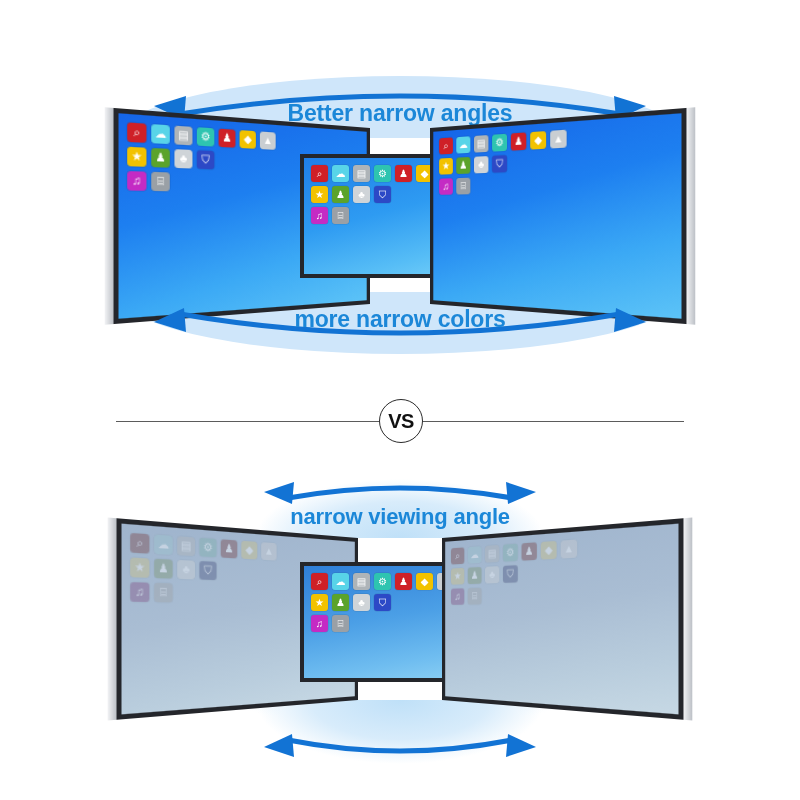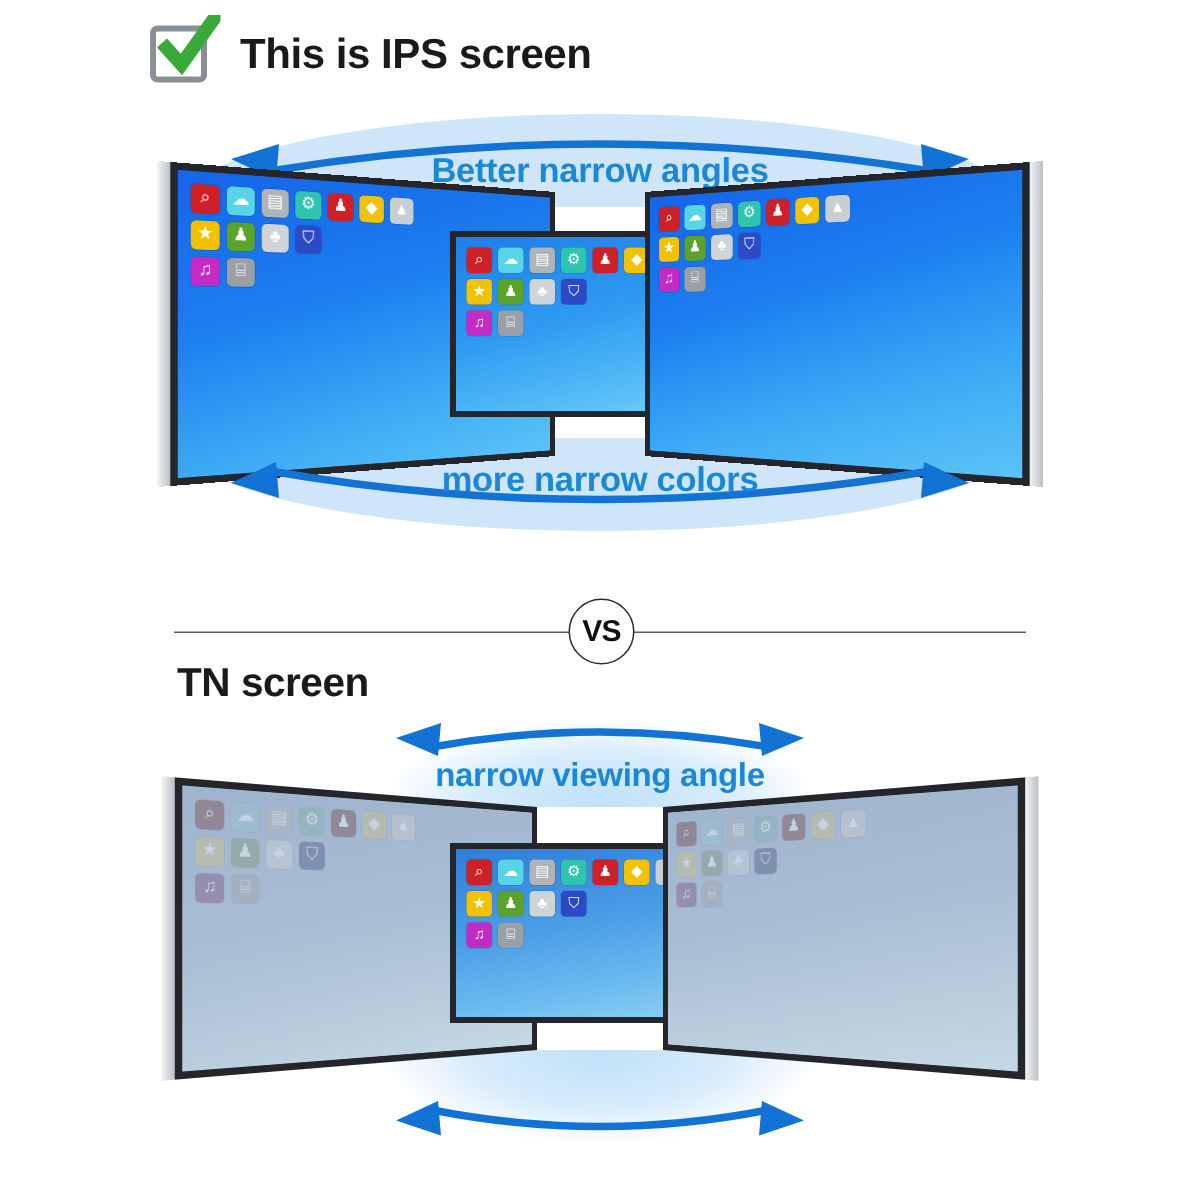--- a/index.html
+++ b/index.html
@@ -145,29 +145,20 @@
   .washed .app-icon { opacity: .42; filter: saturate(.35); }
   .washed .icon-grid { opacity: .9; }
 
   .ips-center .app-icon, .tn-center .app-icon { width: 17px; height: 17px; font-size: 10px; }
 </style>
 </head>
 <body>
 
 <div id="stage">
 
-  <div class="ips-header">
-    <div class="checkbox-wrap">
-      <div class="checkbox-box"></div>
-      <svg class="check-svg" width="44" height="44" viewBox="0 0 44 44">
-        <path d="M8 22 L18 33 L40 2" stroke="#3aa93a" stroke-width="9" fill="none" stroke-linecap="square"></path>
-      </svg>
-    </div>
-    <div class="ips-title">This is IPS screen</div>
-  </div>
 
   <div class="lens lens-ips-top"></div>
   <div class="lens lens-ips-bottom"></div>
 
   <svg class="arrow" style="left:140px; top:84px;" width="520" height="40" viewBox="0 0 520 40">
     <path d="M40 30 Q260 -6 480 30" stroke="#1273d4" stroke-width="5" fill="none"></path>
     <polygon points="44,36 14,22 46,12" fill="#1273d4"></polygon>
     <polygon points="476,36 506,22 474,12" fill="#1273d4"></polygon>
   </svg>
   <div class="caption cap-ips-top">Better narrow angles</div>
@@ -255,21 +246,20 @@
   <svg class="arrow" style="left:140px; top:300px;" width="520" height="46" viewBox="0 0 520 46">
     <path d="M40 14 Q260 52 480 14" stroke="#1273d4" stroke-width="5" fill="none"></path>
     <polygon points="44,8 14,22 46,32" fill="#1273d4"></polygon>
     <polygon points="476,8 506,22 474,32" fill="#1273d4"></polygon>
   </svg>
   <div class="caption cap-ips-bottom">more narrow colors</div>
 
   <div class="divider-line"></div>
   <div class="vs-badge">VS</div>
 
-  <div class="tn-title">TN screen</div>
 
   <div class="glow glow-tn-top"></div>
   <div class="glow glow-tn-side-l"></div>
   <div class="glow glow-tn-side-r"></div>
   <div class="glow glow-tn-bottom"></div>
 
   <svg class="arrow" style="left:258px; top:476px;" width="284" height="34" viewBox="0 0 284 34">
     <path d="M30 22 Q142 2 254 22" stroke="#1273d4" stroke-width="5" fill="none"></path>
     <polygon points="34,28 6,16 36,6" fill="#1273d4"></polygon>
     <polygon points="250,28 278,16 248,6" fill="#1273d4"></polygon>

